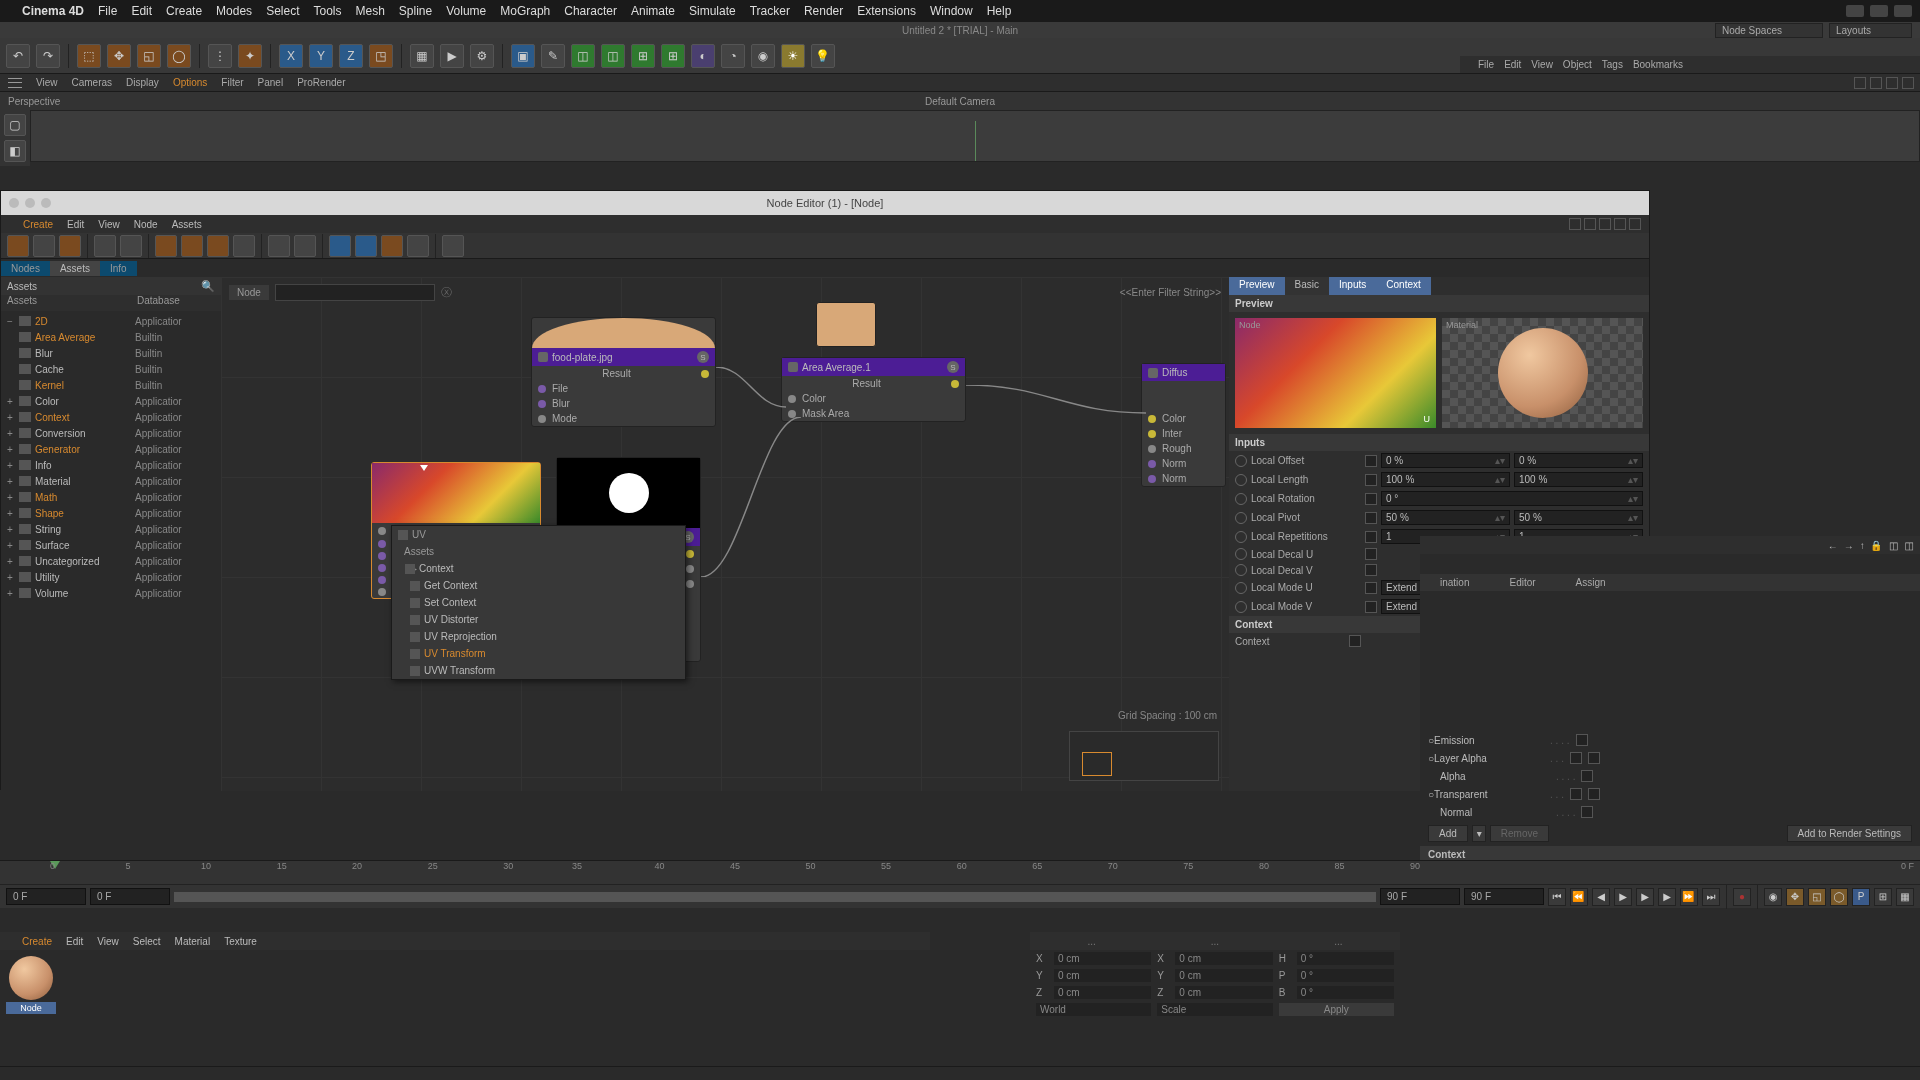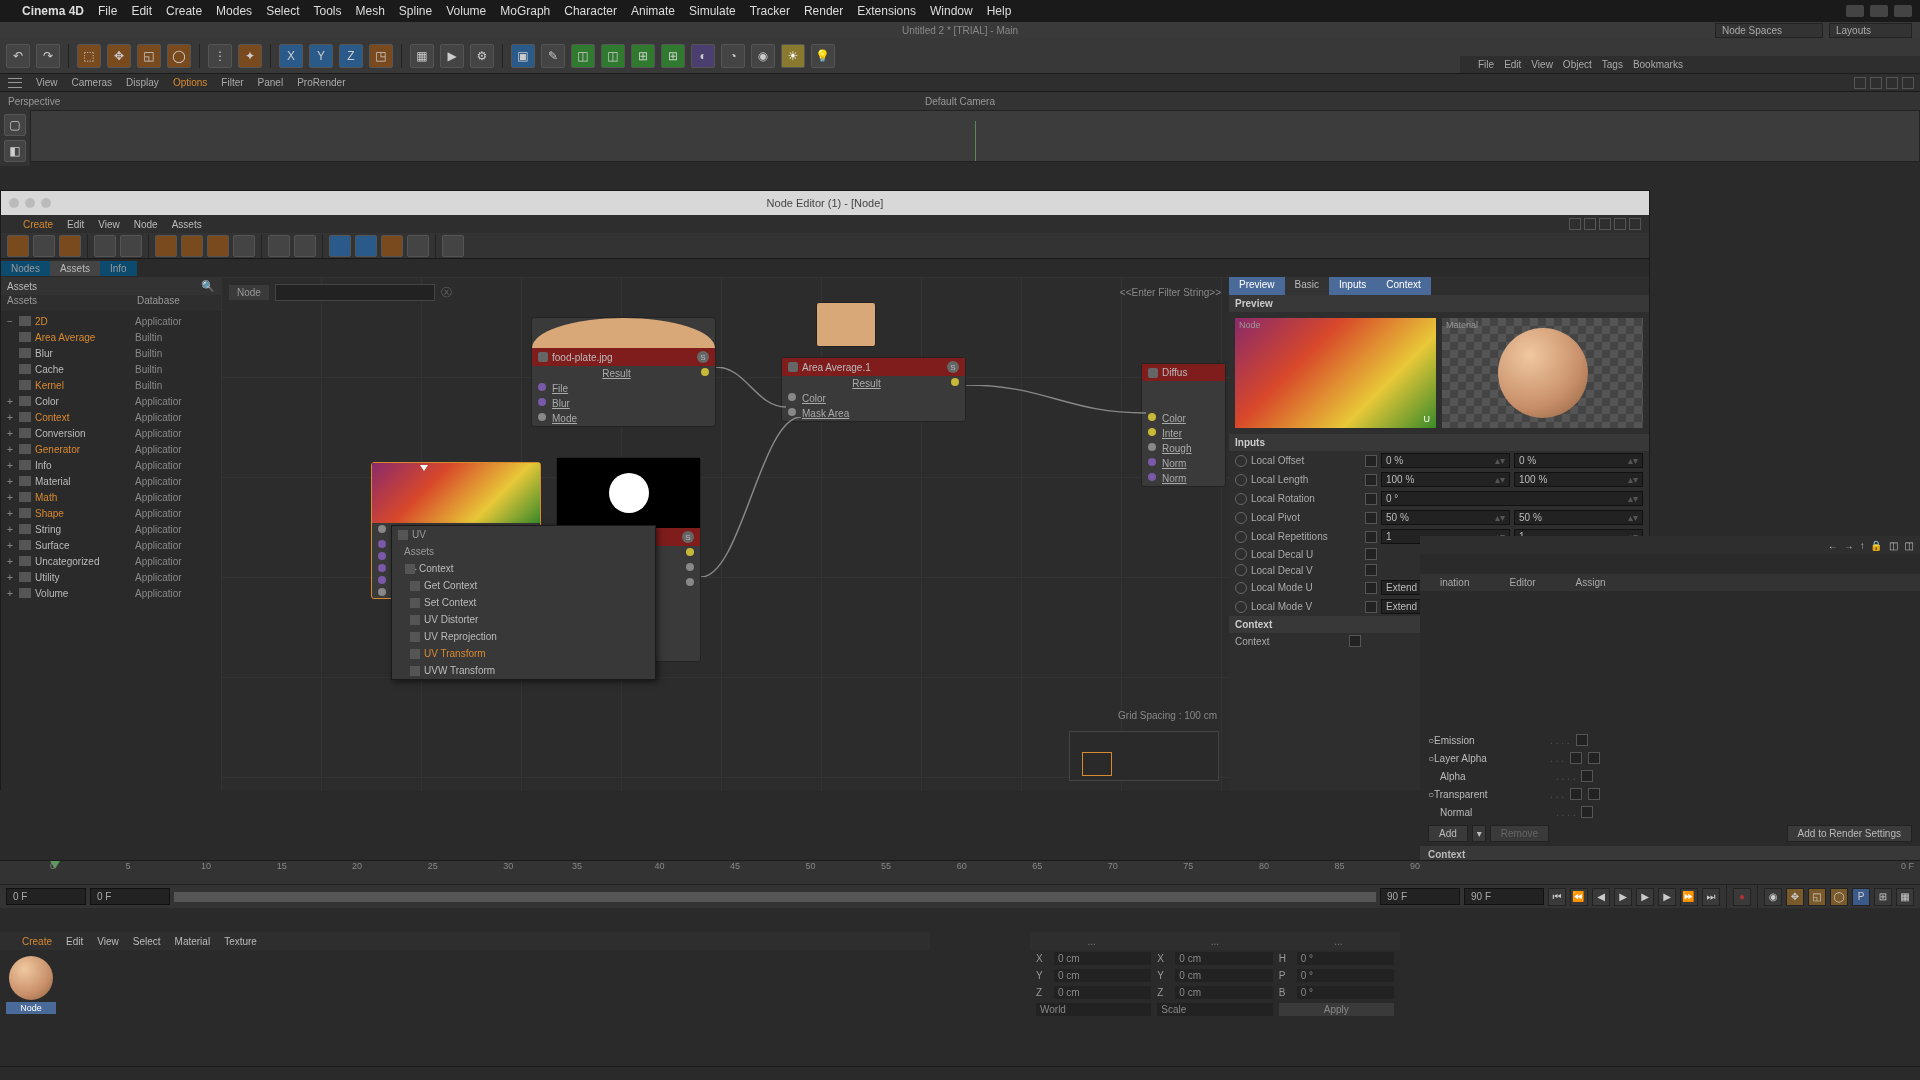--- a/index.html
+++ b/index.html
@@ -57,24 +57,24 @@
 .tree-row .nm { width:100px; color:#bbb;}
 .tree-row .db { color:#888;}
 .tree-row.lv1 { }
 .tree-row.orange .nm { color:#d88a2f;}
 .node-canvas { flex:1; background:#2c2c2c; position:relative; background-image:linear-gradient(#333 1px,transparent 1px),linear-gradient(90deg,#333 1px,transparent 1px); background-size:100px 100px;}
 .node-search { position:absolute; top:6px; left:8px; right:8px; height:18px; display:flex; align-items:center; gap:6px;}
 .node-search .crumb { background:#3a3a3a; padding:2px 8px; font-size:10px; color:#999;}
 .node-search input { flex:1; max-width:160px; background:#222; border:1px solid #444; color:#999; font-size:10px; padding:2px 4px;}
 .node-search .fstr { margin-left:auto; color:#888; font-size:10px;}
 .node { position:absolute; background:#3a3a3a; border:1px solid #222; border-radius:3px; }
-.node .head { background:#7f1d1d; padding:3px 6px; font-size:10px; display:flex; align-items:center; gap:4px;}
+.node .head { background:#4c1d95; padding:3px 6px; font-size:10px; display:flex; align-items:center; gap:4px;}
 .node .head .dot { width:10px;height:10px;background:#666;border-radius:2px;}
 .node .head .s { margin-left:auto; width:12px;height:12px;background:#666;border-radius:50%;font-size:8px;display:flex;align-items:center;justify-content:center;}
-.node .row { padding:2px 6px; font-size:10px; display:flex; align-items:flex-start; gap:6px; color:#aaa;text-decoration:underline;}
+.node .row { padding:2px 6px; font-size:10px; display:flex; align-items:center; gap:6px; color:#aaa;}
 .node .port { width:8px;height:8px;border-radius:50%; background:#555;}
 .node .port.out { margin-left:auto;}
 .node .port.yellow{ background:#c8b838;}
 .node .port.purple{ background:#7a5aa8;}
 .node .port.grey{ background:#888;}
 .node.sel { border:1px solid #d88a2f;}
 .gradient-thumb { width:100%; height:60px; background:linear-gradient(135deg,#8a2a6a 0%,#d8482a 35%,#e8c838 70%,#3a8a2a 100%); position:relative;}
 .gradient-thumb .mk { position:absolute; top:2px; left:48px; width:0;height:0;border-left:4px solid transparent;border-right:4px solid transparent;border-top:6px solid #fff;}
 .circle-thumb { width:100%; height:70px; background:#000; display:flex; align-items:center; justify-content:center;}
 .circle-thumb .c { width:40px;height:40px;border-radius:50%;background:#fff;}
@@ -567,21 +567,21 @@
           <path d="M0 0 C30 0 40 40 70 40" stroke="#888" fill="none" stroke-width="1.5"></path>
         </svg>
       <svg class="wire" style="left:480px;top:280px;width:90px;height:-140px"></svg>
       <svg class="wire" style="left:480px;top:140px;width:100px;height:160px">
           <path d="M0 160 C40 160 60 0 100 0" stroke="#888" fill="none" stroke-width="1.5"></path>
         </svg>
       <svg class="wire" style="left:745px;top:108px;width:180px;height:40px">
           <path d="M0 0 C80 0 100 28 180 28" stroke="#888" fill="none" stroke-width="1.5"></path>
         </svg>
 
-      <div class="popup" style="left:170px;top:248px;width:265px;">
+      <div class="popup" style="left:170px;top:248px;width:295px;">
         <div class="hdr">
             <span class="ic"></span>
             <span>UV</span>
           </div>
         <div class="hdr" style="padding-left:12px">
             <span>Assets</span>
           </div>
         <div class="item fold">
             <span style="color:#888">▸</span>
             <span class="ic"></span>

